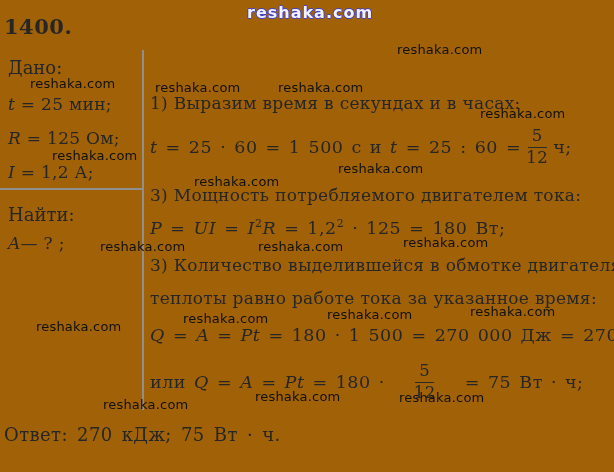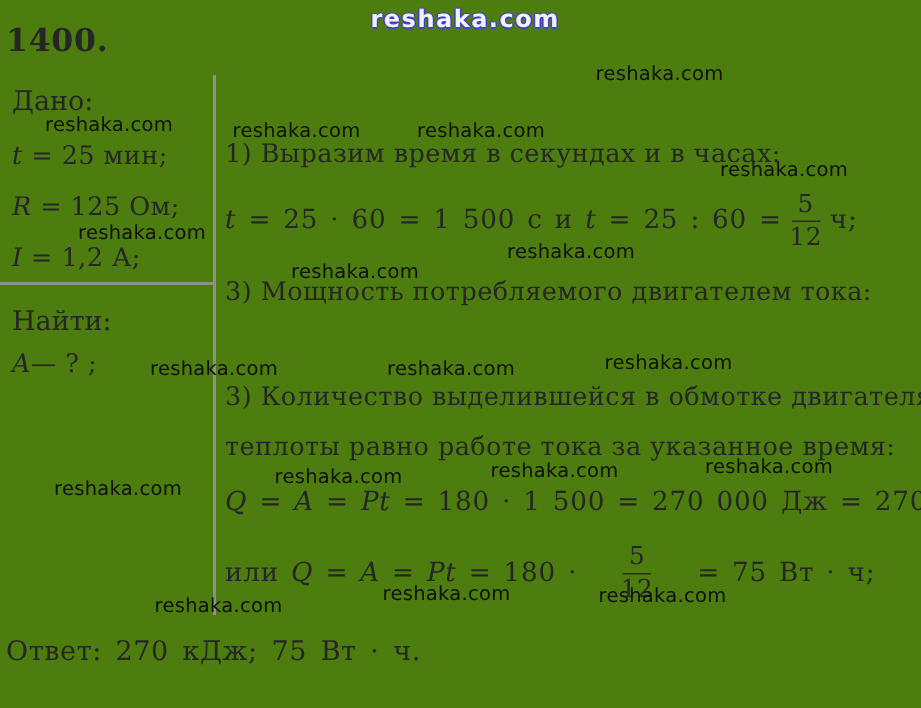--- a/index.html
+++ b/index.html
@@ -1,17 +1,17 @@
 <!DOCTYPE html>
 <html><head>
 <meta charset="utf-8">
 <style>
   html,body{margin:0;padding:0;background:#fff;}
   .canvas{
-    position:relative;width:614px;height:472px;background:#4d7c0f;
+    position:relative;width:614px;height:472px;background:#a16207;
     font-family:"DejaVu Serif","Liberation Serif",serif;
     color:#262626;overflow:hidden;
   }
   .abs{position:absolute;white-space:nowrap;}
   .problem-number{font-weight:bold;font-size:21px;letter-spacing:0.5px;}
   .label{font-size:18px;}
   .line{font-size:17px;letter-spacing:0.3px;}
   .eq{font-size:17.5px;letter-spacing:0.5px;word-spacing:2px;}
   .eqrow{display:flex;align-items:center;}
   .it{font-style:italic;}
@@ -59,20 +59,21 @@
     <span><span class="it">t</span><span> = 25 · 60 = 1 500 с и </span><span class="it">t</span><span> = 25 : 60 =</span></span>
     <span class="frac">
       <span class="num">5</span>
       <span class="den">12</span>
     </span>
     <span><span>ч;</span></span>
   </div>
 
   <div class="abs line" style="left:150px;top:185px;">3) Мощность потребляемого двигателем тока:</div>
 
+  <div class="abs eq" style="left:150px;top:218px;"><span class="it">P</span><span> = </span><span class="it">UI</span><span> = </span><span class="it">I</span><sup>2</sup><span class="it">R</span><span> = 1,2</span><sup>2</sup><span> · 125 = 180 Вт;</span></div>
 
   <div class="abs line" style="left:150px;top:255px;">3) Количество выделившейся в обмотке двигателя</div>
   <div class="abs line" style="left:150px;top:288px;">теплоты равно работе тока за указанное время:</div>
 
   <div class="abs eq" style="left:150px;top:325px;"><span class="it">Q</span><span> = </span><span class="it">A</span><span> = </span><span class="it">Pt</span><span> = 180 · 1 500 = 270 000 Дж = 270 кДж</span></div>
 
   <div class="abs eq eqrow" style="left:150px;top:357px;height:50px;gap:24px;">
     <span><span>или </span><span class="it">Q</span><span> = </span><span class="it">A</span><span> = </span><span class="it">Pt</span><span> = 180 ·</span></span>
     <span class="frac">
       <span class="num">5</span>

